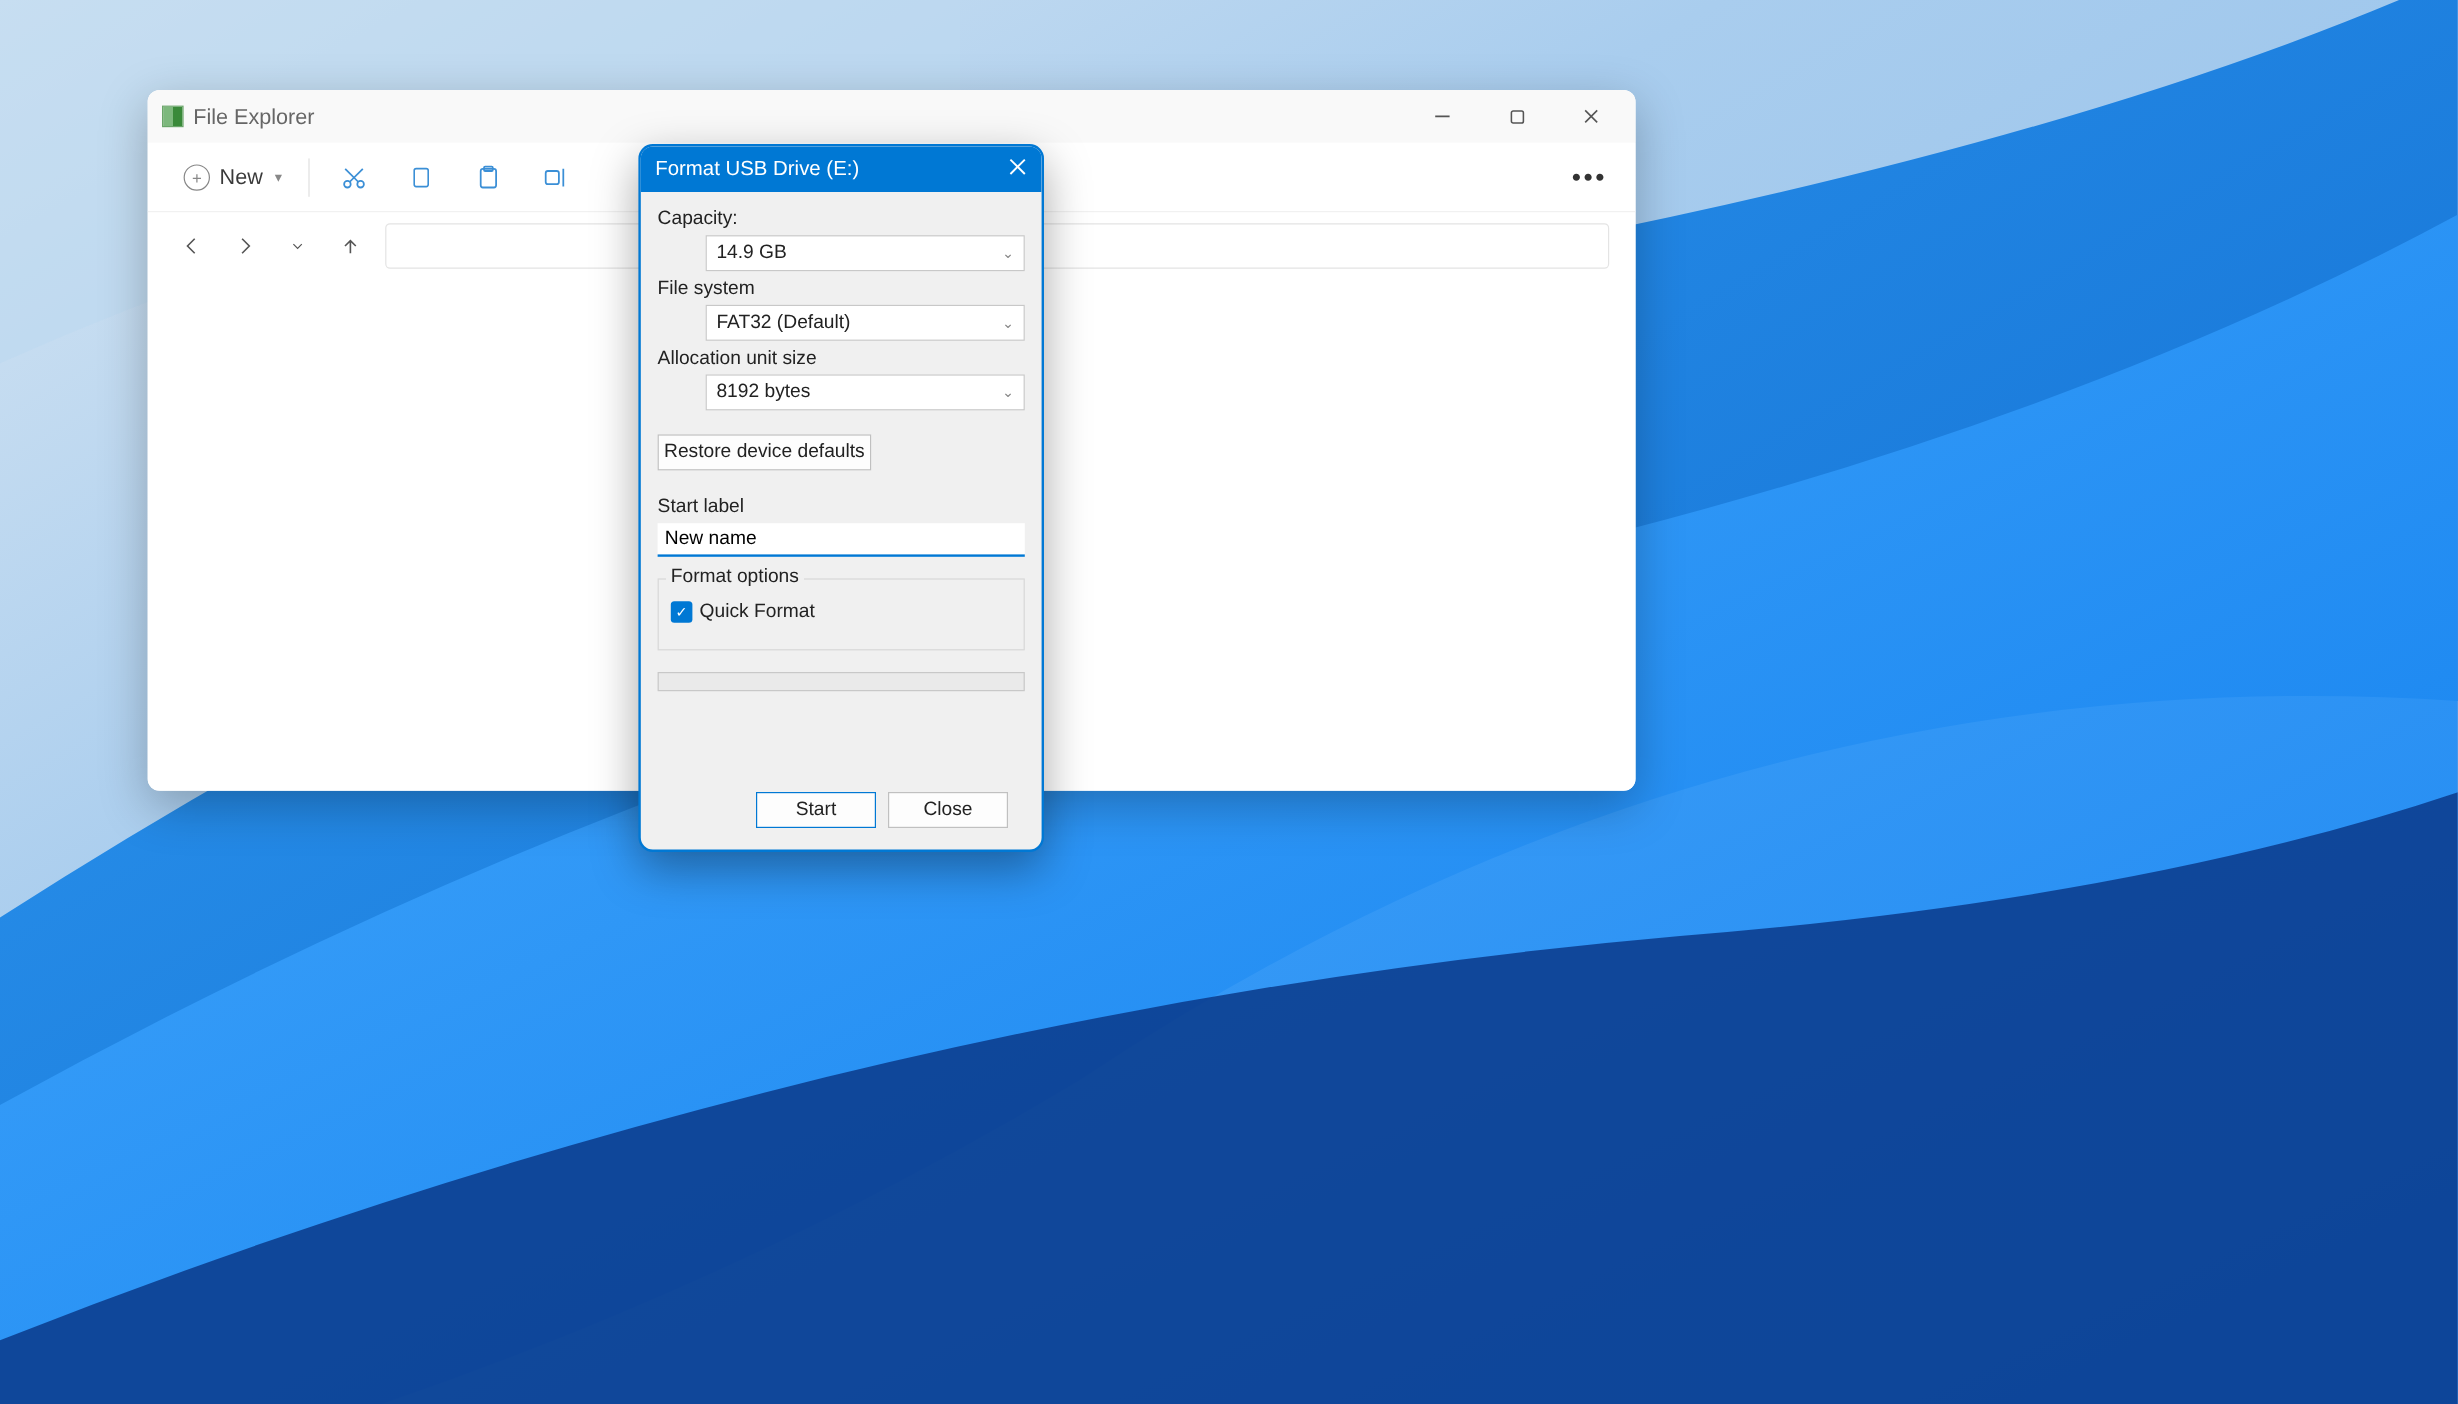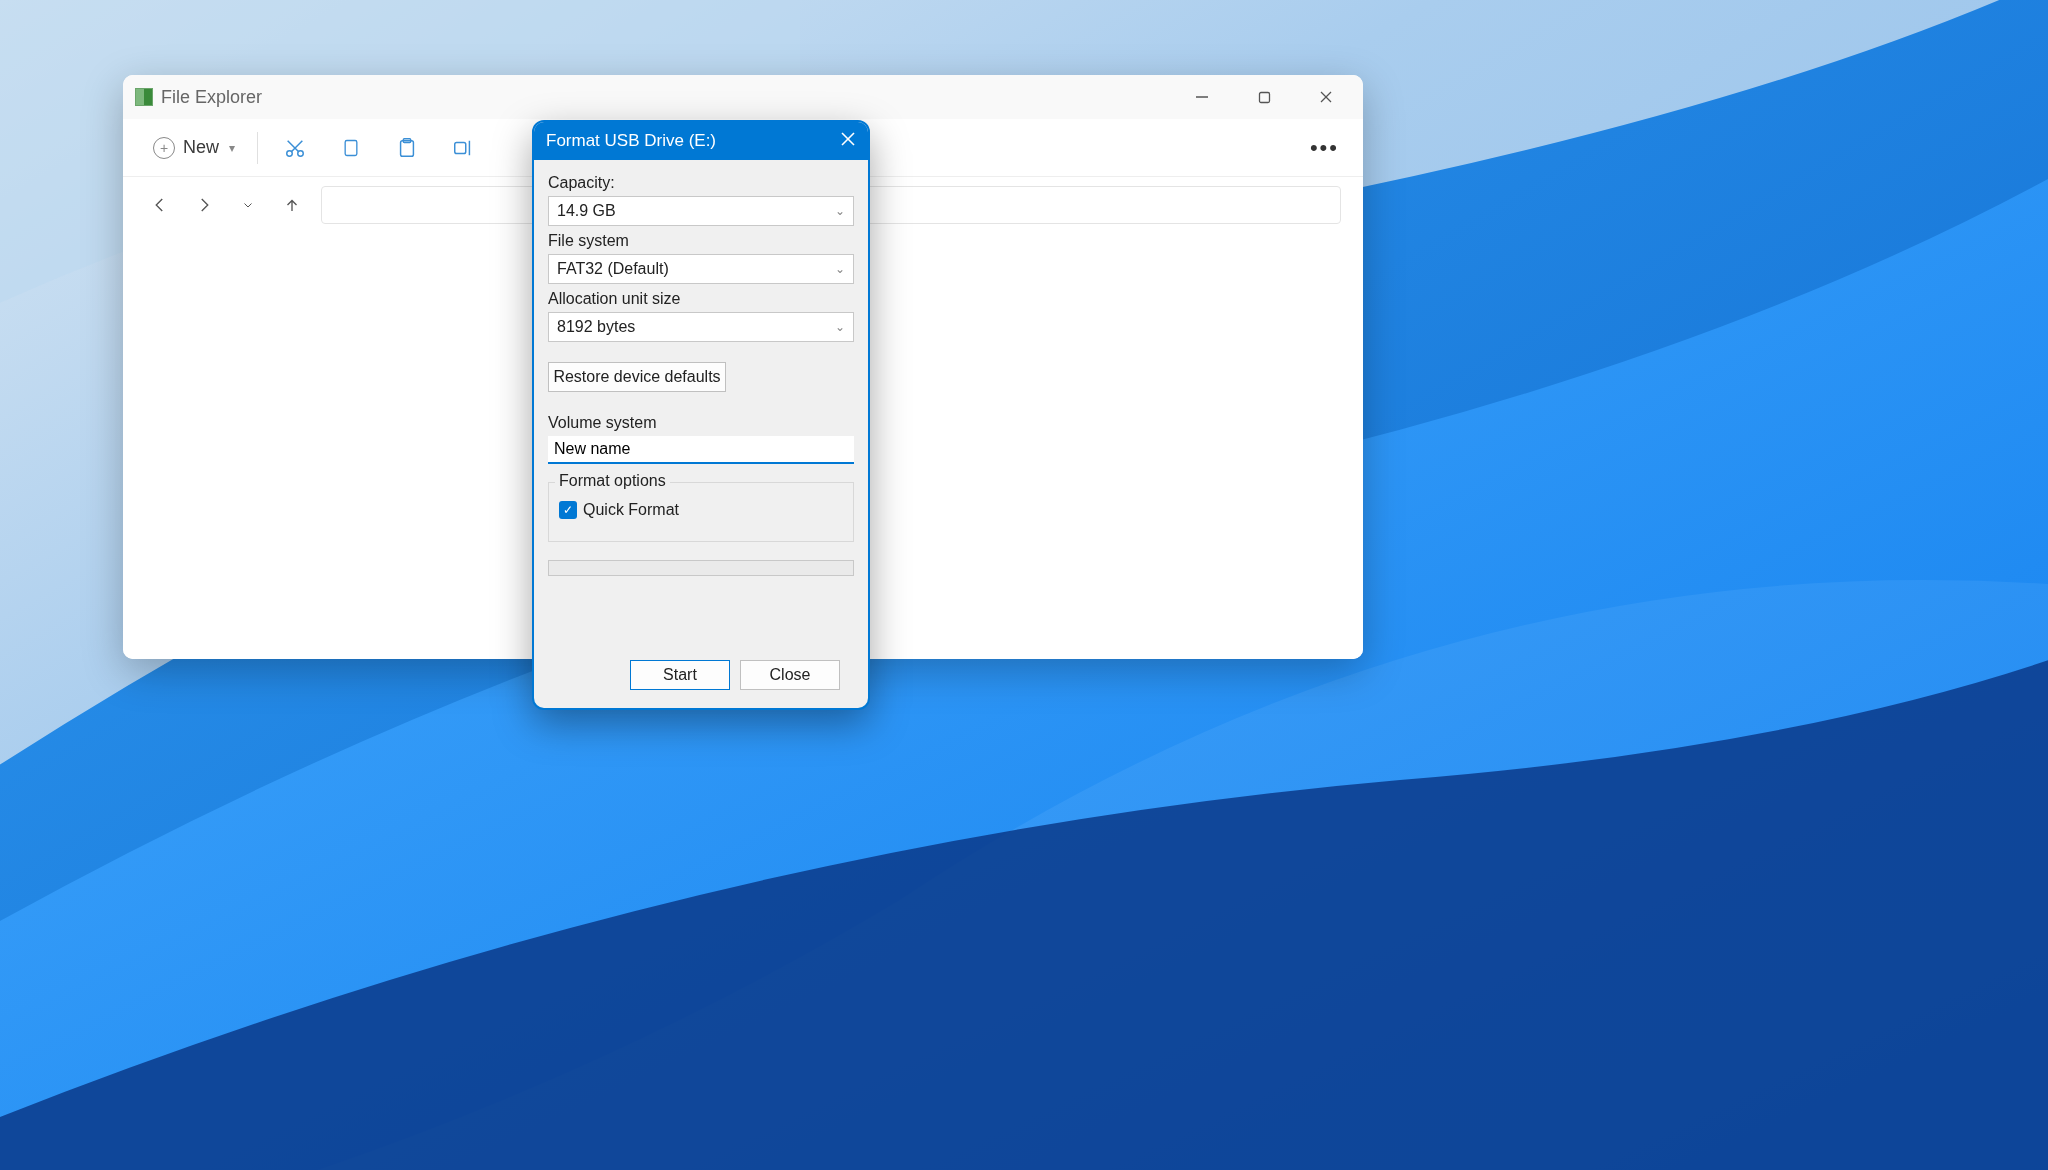--- a/index.html
+++ b/index.html
@@ -60,21 +60,21 @@
 .dialog-title {
   height: 38px; background: #0078d4; color: #fff; display: flex; align-items: center;
   padding: 0 12px; font-size: 17px;
 }
 .dialog-title .dclose { margin-left: auto; cursor: pointer; }
 .dialog-body { flex: 1; padding: 8px 14px 0 14px; display: flex; flex-direction: column; font-size: 16px; color: #222; justify-content: center; }
 .fld-label { font-size: 16px; margin-top: 6px; margin-bottom: 4px; color: #222; }
 .combo {
   background: #fff; border: 1px solid #c8c8c8; height: 30px;
   display: flex; align-items: center; padding: 1px 8px; cursor: pointer;
-  position: relative; font-size: 16px;
+  position: relative; font-size: 16px; margin-left: 40px;
 }
 .combo .chev-down { margin-left: auto; color: #888; font-size: 12px; }
 .restore-btn {
   margin-top: 20px; width: 178px; height: 30px; background: #fdfdfd;
   border: 1px solid #c0c0c0; cursor: pointer; font-size: 16px;
   display: flex; align-items: center; justify-content: center;
 }
 .volume-input {
   width: 100%; height: 28px; border: none; border-bottom: 2px solid #0078d4;
   background: #fff; padding: 0 6px; font-size: 16px; outline: none;
@@ -249,21 +249,21 @@
     <div class="fld-label">Allocation unit size</div>
     <div class="combo">
       <span>8192 bytes</span>
       <span class="chev-down">⌄</span>
     </div>
 
     <div class="restore-btn">
       <span>Restore device defaults</span>
     </div>
 
-    <div class="fld-label" style="margin-top:22px;">Volume system</div>
+    <div class="fld-label" style="margin-top:22px;">Start label</div>
     <input class="volume-input" type="text" value="New name" style="">
 
     <div class="format-box" style="margin-top:18px;">
       <span class="legend">Format options</span>
       <div class="chk-row">
         <div class="chk">✓</div>
         <span>Quick Format</span>
       </div>
     </div>
 

